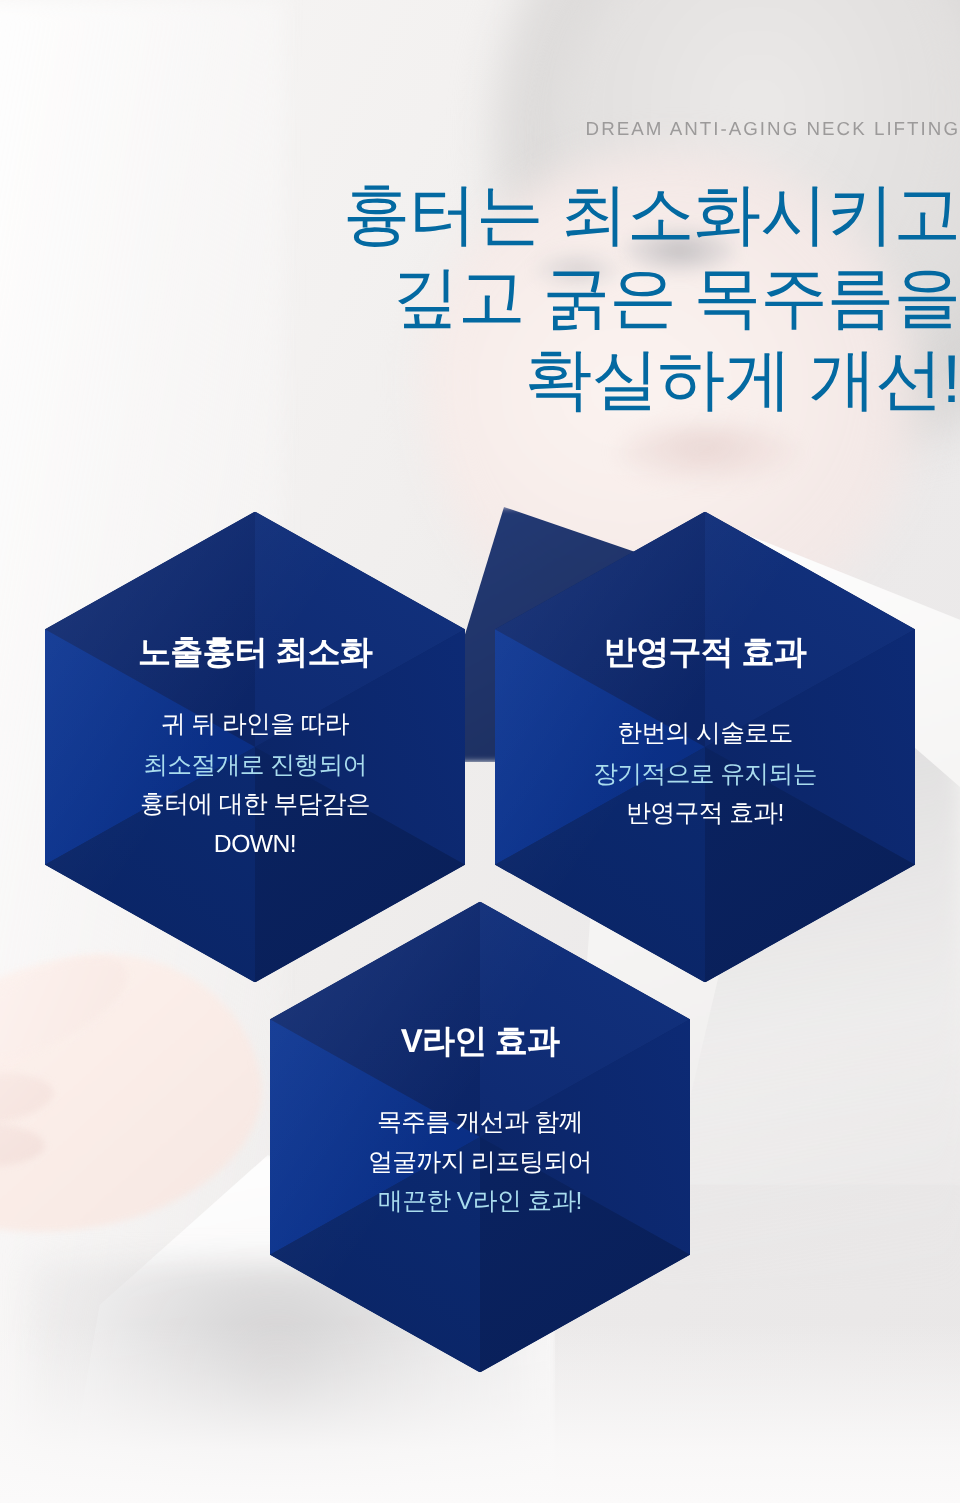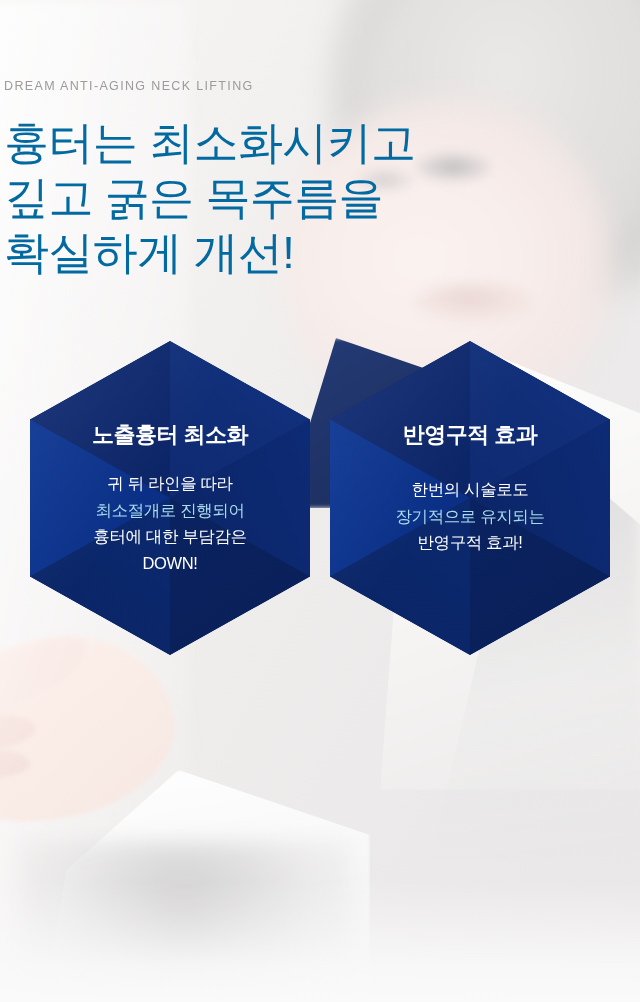--- a/index.html
+++ b/index.html
@@ -238,24 +238,24 @@
   .bg-bottom-fade {
     position: absolute;
     left: 0; right: 0; bottom: 0;
     height: 120px;
     background: linear-gradient(to bottom, rgba(248,247,247,0) 0%, rgba(250,249,249,0.9) 70%, #fbfafa 100%);
   }
 
   
   .header-block {
     position: absolute;
-    left: 4px;
+    left: 16px;
     right: 0;
     top: 0;
-    text-align: left;
+    text-align: right;
   }
   .eyebrow {
     margin-top: 80px;
     font-size: 12.5px;
     letter-spacing: 1.35px;
     color: #9c9a9a;
     font-weight: 400;
     line-height: 1;
   }
   .headline {
@@ -429,14 +429,29 @@
       <div class="face-bl"></div>
       <div class="face-br"></div>
       <div class="hex-sheen"></div>
     </div>
     <div class="hex-content">
       <div class="hex-title">노출흉터 최소화</div>
       <div class="hex-body"><span>귀 뒤 라인을 따라</span><br><span class="hl">최소절개로 진행되어</span><br><span>흉터에 대한 부담감은</span><br><span>DOWN!</span></div>
     </div>
   </div>
 
+  <div class="hex" id="hex-3">
+    <div class="hex-faces">
+      <div class="face-tl"></div>
+      <div class="face-tr"></div>
+      <div class="face-l"></div>
+      <div class="face-r"></div>
+      <div class="face-bl"></div>
+      <div class="face-br"></div>
+      <div class="hex-sheen"></div>
+    </div>
+    <div class="hex-content">
+      <div class="hex-title">V라인 효과</div>
+      <div class="hex-body"><span>목주름 개선과 함께</span><br><span>얼굴까지 리프팅되어</span><br><span class="hl">매끈한 V라인 효과!</span></div>
+    </div>
+  </div>
 
 </div>
 
 </body></html>

